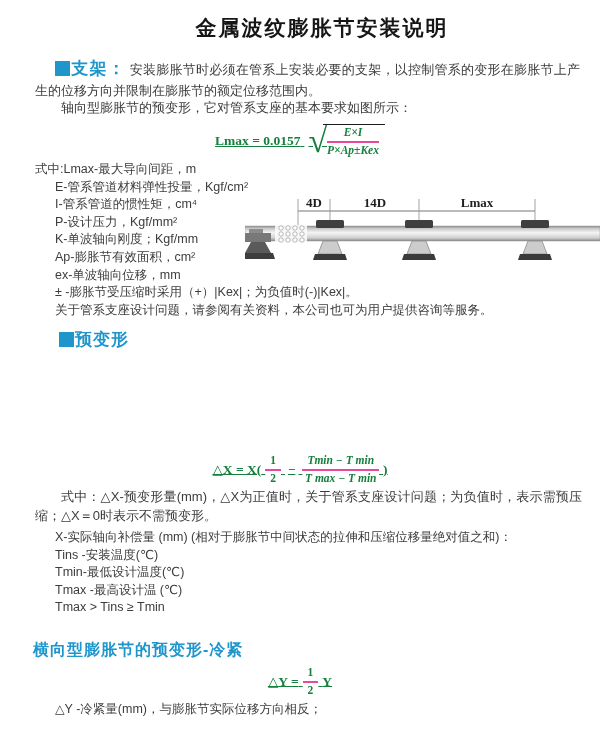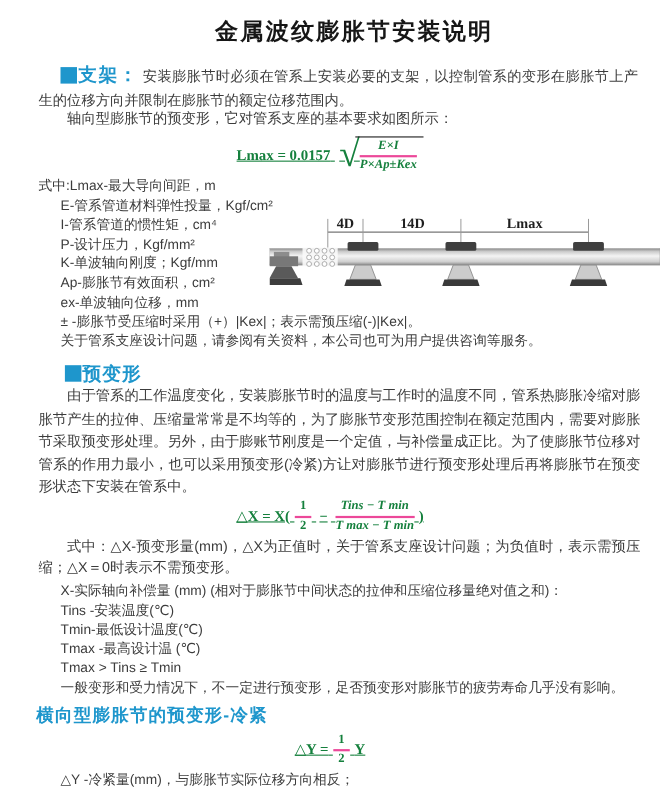--- a/index.html
+++ b/index.html
@@ -67,21 +67,21 @@
   </div>
 
   <div class="def-list" id="defs1">
     <div class="def-line">式中:Lmax-最大导向间距，m</div>
     <div class="def-line">E-管系管道材料弹性投量，Kgf/cm²</div>
     <div class="def-line">I-管系管道的惯性矩，cm⁴</div>
     <div class="def-line">P-设计压力，Kgf/mm²</div>
     <div class="def-line">K-单波轴向刚度；Kgf/mm</div>
     <div class="def-line">Ap-膨胀节有效面积，cm²</div>
     <div class="def-line">ex-单波轴向位移，mm</div>
-    <div class="def-line">± -膨胀节受压缩时采用（+）|Kex|；表示需预压缩(-)|Kex|。</div>
+    <div class="def-line">± -膨胀节受压缩时采用（+）|Kex|；为负值时(-)|Kex|。</div>
     <div class="def-line">关于管系支座设计问题，请参阅有关资料，本公司也可为用户提供咨询等服务。</div>
   </div>
 
   <svg id="diagram" viewBox="0 0 355 78">
     <defs>
       <linearGradient id="pipeGrad" x1="0" y1="0" x2="0" y2="1">
         <stop offset="0%" stop-color="#8d8d8d"></stop>
         <stop offset="18%" stop-color="#cccccc"></stop>
         <stop offset="45%" stop-color="#f4f4f4"></stop>
         <stop offset="80%" stop-color="#cfcfcf"></stop>
@@ -141,46 +141,44 @@
       <rect x="276" y="27" width="28" height="8" rx="1.5" fill="#3f3f3f"></rect>
       <polygon points="283,48 297,48 302,61 278,61" fill="#cccccc" stroke="#8a8a8a" stroke-width="0.8"></polygon>
       <polygon points="275,61 305,61 307,67 273,67" fill="#3a3a3a"></polygon>
     </g>
   </svg>
 
   <div class="sec2-head">
     <span class="sec-marker"></span><span class="sec-head-text">预变形</span>
   </div>
 
-  <div class="para" id="p3">由于管系的工作温度变化，安装膨胀节时的温度与工作时的温度不同，管系热膨胀冷缩对膨胀节产生的拉伸、压缩量常常是不均等的，为了膨胀节变形范围控制在额定范围内，需要对膨胀节采取预变形处理。另外，由于膨账节刚度是一个定值，与补偿量成正比。为了使膨胀节位移对管系的作用力最小，也可以采用预变形(冷紧)方让对膨胀节进行预变形处理后再将膨胀节在预变形状态下安装在管系中。</div>
 
 
   <div class="formula" id="formula2">
     <span class="f-lhs">△X = X(</span>
     <span class="frac">
       <span class="fnum">1</span>
       <span class="fden">2</span>
     </span>
     <span class="f-op">−</span>
     <span class="frac italic">
-      <span class="fnum">Tins − T min</span>
+      <span class="fnum">Tmin − T min</span>
       <span class="fden">T max − T min</span>
     </span>
     <span class="f-rhs">)</span>
   </div>
 
   <div class="para" id="p4">式中：△X-预变形量(mm)，△X为正值时，关于管系支座设计问题；为负值时，表示需预压缩；△X＝0时表示不需预变形。</div>
 
   <div class="def-list" id="defs2">
     <div class="def-line">X-实际轴向补偿量 (mm) (相对于膨胀节中间状态的拉伸和压缩位移量绝对值之和)：</div>
     <div class="def-line">Tins -安装温度(℃)</div>
     <div class="def-line">Tmin-最低设计温度(℃)</div>
     <div class="def-line">Tmax -最高设计温 (℃)</div>
     <div class="def-line">Tmax &gt; Tins ≥ Tmin</div>
-    <div class="def-line">一般变形和受力情况下，不一定进行预变形，足否预变形对膨胀节的疲劳寿命几乎没有影响。</div>
   </div>
 
   <div class="sub-head" id="lateral-head">横向型膨胀节的预变形-冷紧</div>
 
   <div class="formula" id="formula3">
     <span class="f-lhs">△Y =</span>
     <span class="frac">
       <span class="fnum">1</span>
       <span class="fden">2</span>
     </span>

